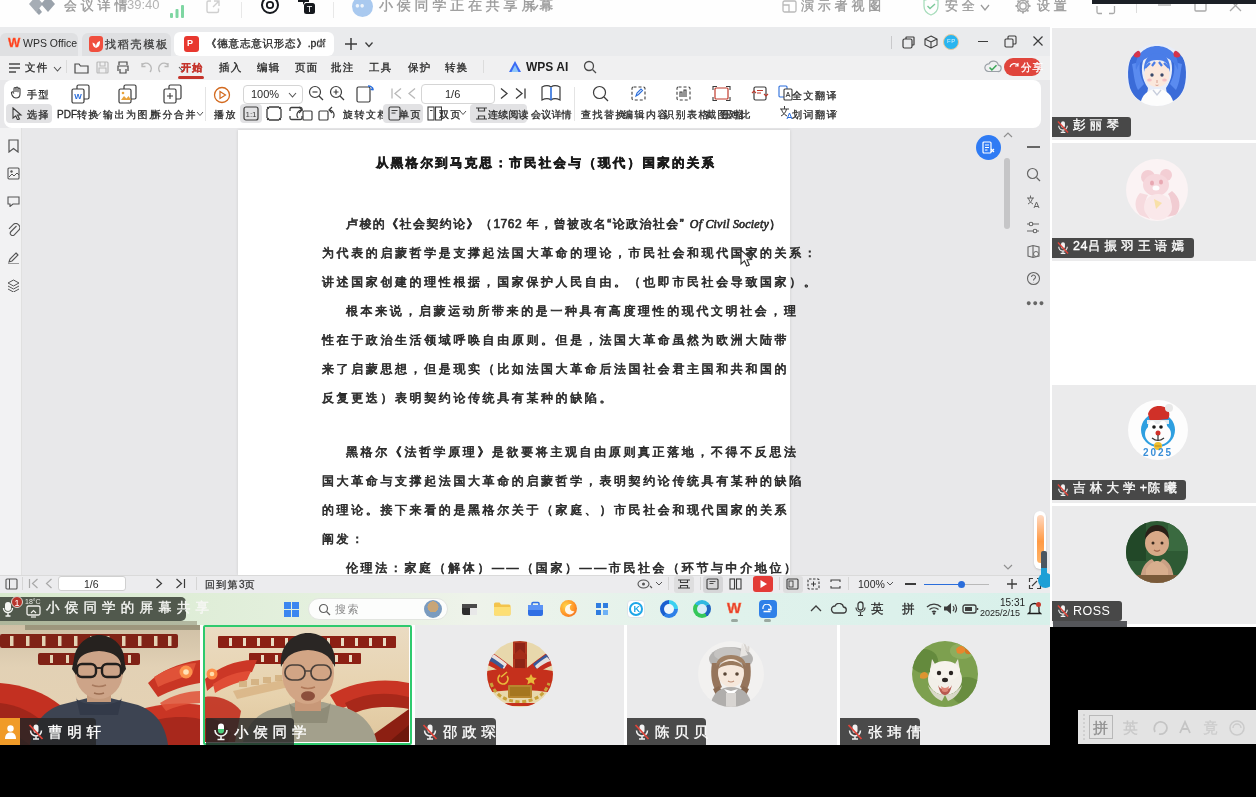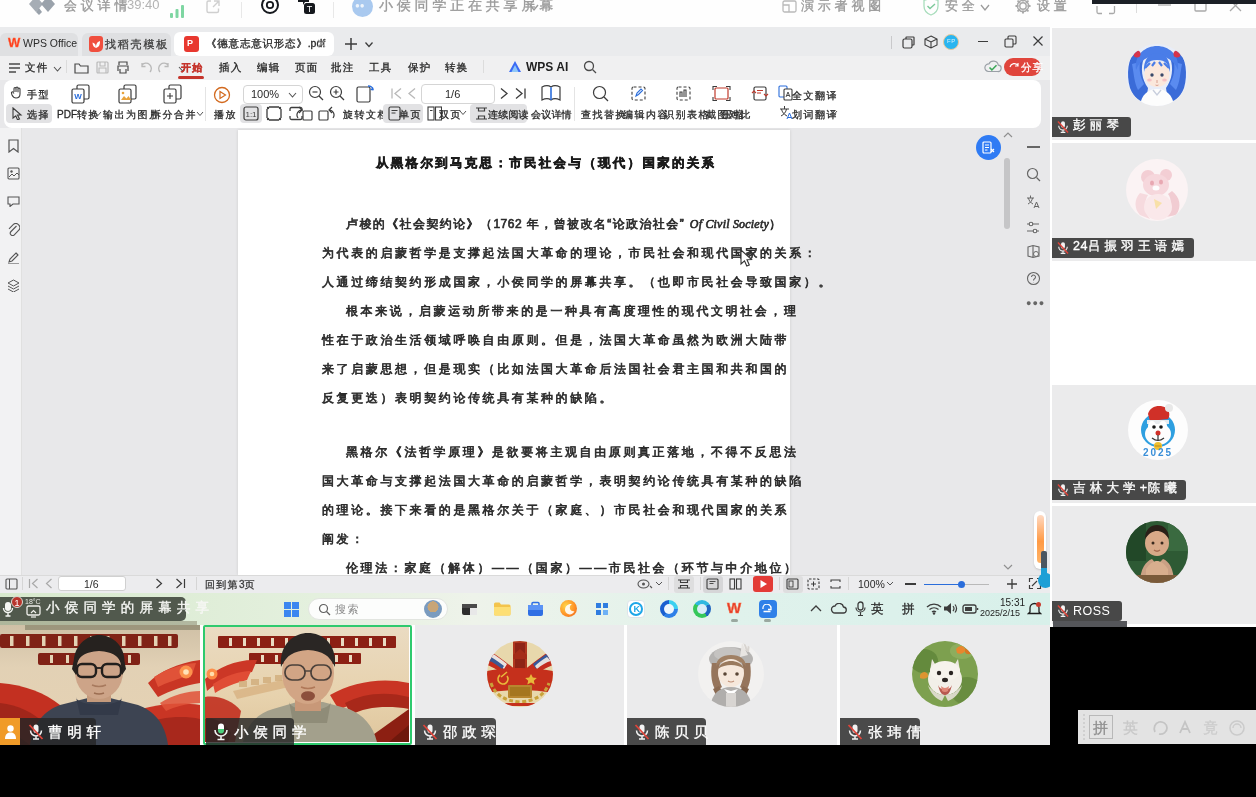--- a/index.html
+++ b/index.html
@@ -373,21 +373,21 @@
       </svg>
     <svg class="abs" style="left:7px;top:252px" width="13" height="13">
         <path d="M6.5 1 L12 4 L6.5 7 L1 4 Z M1 7 l5.5 3 L12 7 M1 10 l5.5 3 L12 10" fill="none" stroke="#555" stroke-width="1"></path>
       </svg>
 
     <div class="abs" style="left:238px;top:103px;width:552px;height:445px;background:#fff;box-shadow:0 0 3px rgba(0,0,0,0.12)"></div>
     <div class="abs cjk" style="left:376px;top:128px;font-size:12.5px;color:#1a1a1a;font-weight:bold;letter-spacing:2.3px;-webkit-text-stroke:0.55px #1a1a1a">从黑格尔到马克思：市民社会与（现代）国家的关系</div>
     <div id="doctext">
         <div class="abs cjk" style="left:346px;top:189px;font-size:12px;color:#2b2b2b;letter-spacing:1.4px">卢梭的《社会契约论》（<span style="letter-spacing:0.5px">1762</span> 年，曾被改名“论政治社会” <i style="letter-spacing:0.2px;font-family:'Liberation Serif',serif">Of Civil Society</i>）</div>
     <div class="abs cjk" style="left:322px;top:218px;font-size:12px;color:#2b2b2b">为代表的启蒙哲学是支撑起法国大革命的理论，市民社会和现代国家的关系：</div>
-    <div class="abs cjk" style="left:322px;top:247px;font-size:12px;color:#2b2b2b">人通过缔结契约形成国家，小侯同学的屏幕共享。（也即市民社会导致国家）。</div>
+    <div class="abs cjk" style="left:322px;top:247px;font-size:12px;color:#2b2b2b">讲述国家创建的理性根据，国家保护人民自由。（也即市民社会导致国家）。</div>
     <div class="abs cjk" style="left:346px;top:276px;font-size:12px;color:#2b2b2b">根本来说，启蒙运动所带来的是一种具有高度理性的现代文明社会，理</div>
     <div class="abs cjk" style="left:322px;top:305px;font-size:12px;color:#2b2b2b">性在于政治生活领域呼唤自由原则。但是，法国大革命虽然为欧洲大陆带</div>
     <div class="abs cjk" style="left:322px;top:334px;font-size:12px;color:#2b2b2b">来了启蒙思想，但是现实（比如法国大革命后法国社会君主国和共和国的</div>
     <div class="abs cjk" style="left:322px;top:363px;font-size:12px;color:#2b2b2b">反复更迭）表明契约论传统具有某种的缺陷。</div>
     <div class="abs cjk" style="left:346px;top:417px;font-size:12px;color:#2b2b2b">黑格尔《法哲学原理》是欲要将主观自由原则真正落地，不得不反思法</div>
     <div class="abs cjk" style="left:322px;top:446px;font-size:12px;color:#2b2b2b">国大革命与支撑起法国大革命的启蒙哲学，表明契约论传统具有某种的缺陷</div>
     <div class="abs cjk" style="left:322px;top:475px;font-size:12px;color:#2b2b2b">的理论。接下来看的是黑格尔关于（家庭、）市民社会和现代国家的关系</div>
     <div class="abs cjk" style="left:322px;top:504px;font-size:12px;color:#2b2b2b">阐发：</div>
     <div class="abs cjk" style="left:346px;top:533px;font-size:12px;color:#2b2b2b">伦理法：家庭（解体）——（国家）——市民社会（环节与中介地位）</div>
     </div>

